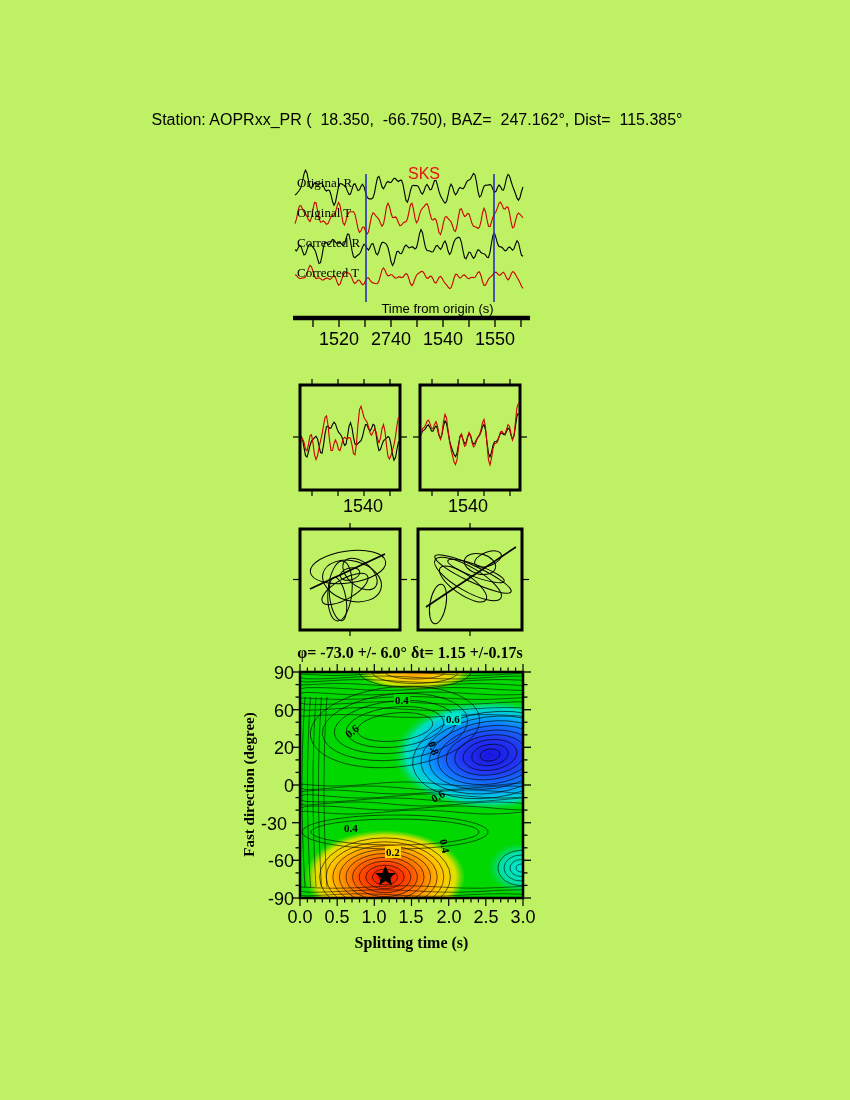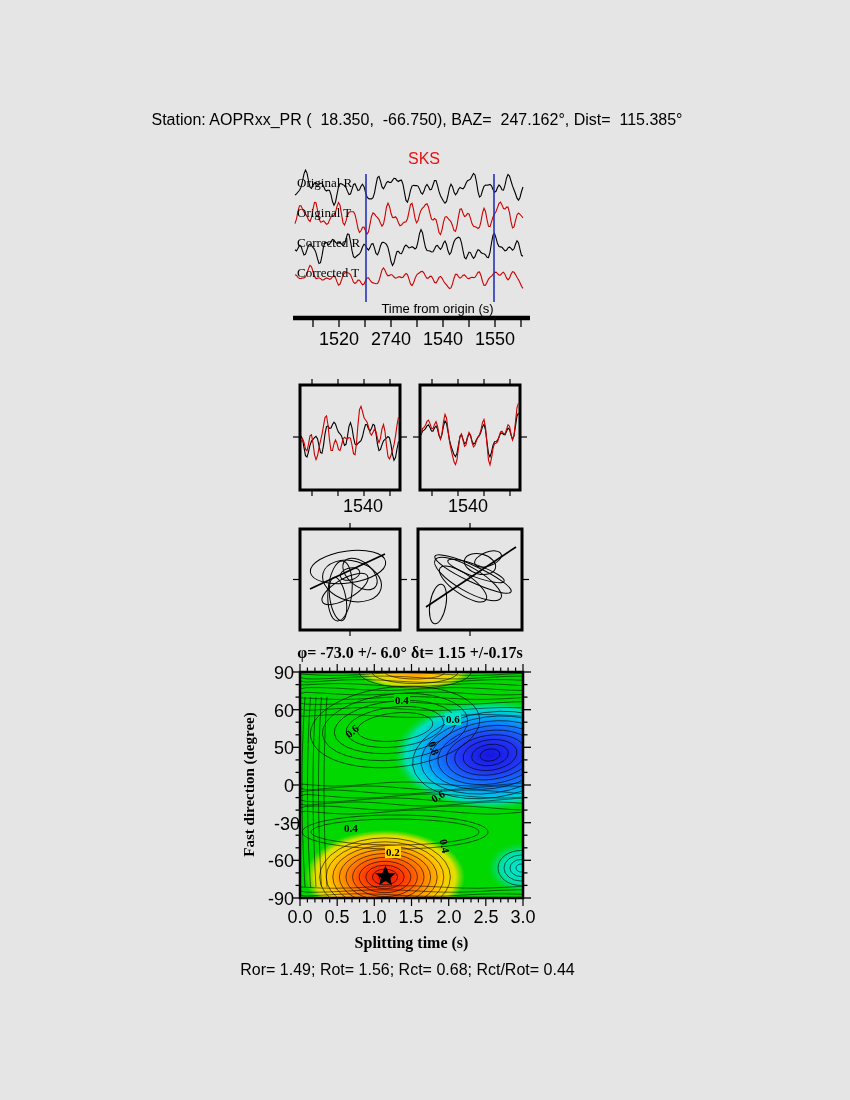--- a/index.html
+++ b/index.html
@@ -1,36 +1,36 @@
 <!DOCTYPE html>
 <html><head>
 <meta charset="utf-8">
 <style>
   html,body{margin:0;padding:0;background:#fff;}
-  #page{position:relative;width:850px;height:1100px;background:#e5e5e5;overflow:hidden;
+  #page{position:relative;width:850px;height:1100px;background:#bef264;overflow:hidden;
         font-family:"Liberation Sans",sans-serif;color:#000;}
   .abs{position:absolute;}
   .ctr{text-align:center;}
   .hdr{left:0;width:834px;font-size:16px;white-space:pre;}
   .serifb{font-family:"Liberation Serif",serif;font-weight:bold;}
   .tick{font-size:18px;}
   .tracelabel{font-size:13px;font-family:"Liberation Serif",serif;font-weight:normal;line-height:13px;}
   .ytick{width:40px;text-align:right;}
   .xtick{width:44px;text-align:center;}
   svg{overflow:visible;display:block;}
   .clabel{font-family:"Liberation Serif",serif;font-weight:bold;font-size:11px;line-height:12px;padding:0 1px;}
 </style>
 </head>
 <body>
 
 <div id="page">
 
   <div class="abs ctr hdr" style="top:111px;">Station: AOPRxx_PR (  18.350,  -66.750), BAZ=  247.162°, Dist=  115.385°</div>
 
-  <div class="abs" style="left:408px;top:150px;font-size:16px;color:#e81111;">SKS</div>
+  <div class="abs" style="left:408px;top:165px;font-size:16px;color:#e81111;">SKS</div>
 
   <svg id="wave-svg" class="abs" style="left:295px;top:170px;" width="228" height="140">
     <g id="traces">
         <path d="M0,25.0L1.5,23.9L3.0,22.0L4.5,20.3L6.0,17.2L7.5,11.2L9.0,3.9L10.5,0.1L12.0,3.1L13.5,10.7L15.0,17.2L16.5,18.4L18.0,15.5L19.5,12.9L21.0,12.9L22.5,14.2L24.0,14.3L25.5,13.2L27.0,13.3L28.5,16.1L30.0,19.6L31.5,21.0L33.0,20.0L34.5,20.4L36.0,24.7L37.5,31.5L39.0,35.2L40.5,32.2L42.0,24.3L43.5,16.8L45.0,13.5L46.5,13.7L48.0,14.8L49.5,15.6L51.0,17.6L52.5,21.4L54.0,24.6L55.5,24.0L57.0,19.3L58.5,14.5L60.0,13.8L61.5,17.3L63.0,20.5L64.5,19.9L66.0,16.3L67.5,14.2L69.0,16.6L70.5,22.1L72.0,26.8L73.5,28.7L75.0,28.9L76.5,28.9L78.0,27.6L79.5,22.8L81.0,14.6L82.5,7.6L84.0,6.4L85.5,11.1L87.0,16.9L88.5,18.8L90.0,16.1L91.5,12.6L93.0,11.5L94.5,12.4L96.0,12.5L97.5,10.4L99.0,8.3L100.5,8.6L102.0,10.5L103.5,11.5L105.0,10.4L106.5,10.2L108.0,14.3L109.5,22.7L111.0,30.4L112.5,32.1L114.0,27.2L115.5,20.3L117.0,16.1L118.5,15.3L120.0,15.6L121.5,15.5L123.0,16.1L124.5,18.9L126.0,22.7L127.5,24.1L129.0,21.1L130.5,16.4L132.0,14.4L133.5,16.7L135.0,19.8L136.5,19.4L138.0,15.0L139.5,10.5L141.0,10.5L142.5,15.3L144.0,21.4L145.5,25.8L147.0,28.6L148.5,31.3L150.0,33.1L151.5,31.5L153.0,25.5L154.5,17.9L156.0,14.2L157.5,16.6L159.0,22.0L160.5,24.8L162.0,22.9L163.5,19.2L165.0,17.4L166.5,18.2L168.0,18.8L169.5,16.9L171.0,13.3L172.5,10.8L174.0,10.1L175.5,9.1L177.0,6.2L178.5,3.4L180.0,4.9L181.5,12.2L183.0,21.6L184.5,27.1L186.0,25.8L187.5,20.5L189.0,16.3L190.5,15.1L192.0,15.3L193.5,14.9L195.0,14.4L196.5,15.9L198.0,19.5L199.5,22.2L201.0,21.3L202.5,17.5L204.0,15.0L205.5,16.5L207.0,19.8L208.5,20.1L210.0,15.2L211.5,8.2L213.0,4.4L214.5,6.0L216.0,11.0L217.5,15.9L219.0,19.8L220.5,23.8L222.0,28.2L223.5,30.2L225.0,27.5L226.5,21.5L228.0,17.0" fill="none" stroke="#000000" stroke-width="1.1"></path>
         <path d="M0,53.7L1.5,48.9L3.0,41.1L4.5,35.7L6.0,35.7L7.5,39.0L9.0,42.0L10.5,43.9L12.0,46.4L13.5,49.9L15.0,51.4L16.5,47.5L18.0,39.1L19.5,32.4L21.0,32.8L22.5,40.1L24.0,48.3L25.5,52.2L27.0,51.8L28.5,51.0L30.0,52.4L31.5,54.3L33.0,53.6L34.5,50.1L36.0,46.8L37.5,45.9L39.0,45.5L40.5,42.3L42.0,36.4L43.5,32.5L45.0,35.3L46.5,44.1L48.0,52.7L49.5,55.0L51.0,50.9L52.5,45.2L54.0,42.1L55.5,41.7L57.0,41.7L58.5,41.8L60.0,44.4L61.5,51.0L63.0,58.6L64.5,62.5L66.0,60.8L67.5,57.3L69.0,57.1L70.5,60.9L72.0,64.1L73.5,61.8L75.0,54.1L76.5,46.3L78.0,42.9L79.5,44.0L81.0,46.2L82.5,47.7L84.0,49.6L85.5,53.2L87.0,56.1L88.5,54.1L90.0,46.3L91.5,37.0L93.0,33.1L94.5,36.5L96.0,43.3L97.5,47.5L99.0,47.6L100.5,46.8L102.0,48.8L103.5,53.0L105.0,55.7L106.5,55.1L108.0,53.1L109.5,52.1L111.0,51.7L112.5,48.7L114.0,41.7L115.5,34.6L117.0,33.3L118.5,39.4L120.0,48.2L121.5,52.8L123.0,50.6L124.5,44.7L126.0,40.2L127.5,38.1L129.0,36.6L130.5,34.4L132.0,33.7L133.5,37.1L135.0,43.7L136.5,49.1L138.0,50.1L139.5,48.5L141.0,49.6L142.5,55.4L144.0,62.5L145.5,64.6L147.0,59.8L148.5,52.1L150.0,47.1L151.5,46.6L153.0,48.4L154.5,50.0L156.0,51.9L157.5,55.7L159.0,60.4L160.5,61.4L162.0,56.0L163.5,46.4L165.0,39.3L166.5,38.9L168.0,43.2L169.5,46.4L171.0,45.7L172.5,43.4L174.0,43.9L175.5,48.4L177.0,53.6L178.5,56.3L180.0,56.7L181.5,57.3L183.0,58.5L184.5,57.3L186.0,51.3L187.5,42.9L189.0,38.3L190.5,41.4L192.0,49.7L193.5,56.3L195.0,56.6L196.5,51.9L198.0,46.9L199.5,44.0L201.0,41.5L202.5,37.6L204.0,33.4L205.5,32.1L207.0,34.9L208.5,38.5L210.0,39.1L211.5,37.1L213.0,37.0L214.5,42.6L216.0,51.7L217.5,57.9L219.0,56.9L220.5,50.7L222.0,44.9L223.5,43.1L225.0,44.3L226.5,46.0L228.0,47.9" fill="none" stroke="#cc0000" stroke-width="1.1"></path>
         <path d="M0,79.7L1.5,80.9L3.0,78.2L4.5,75.2L6.0,76.2L7.5,80.9L9.0,84.9L10.5,84.2L12.0,79.7L13.5,75.4L15.0,74.2L16.5,75.6L18.0,77.4L19.5,79.3L21.0,82.9L22.5,88.7L24.0,93.4L25.5,92.7L27.0,85.7L28.5,77.0L30.0,72.1L31.5,72.4L33.0,74.5L34.5,74.3L36.0,71.6L37.5,69.4L39.0,70.1L40.5,72.4L42.0,73.4L43.5,72.7L45.0,72.4L46.5,74.0L48.0,75.8L49.5,74.3L51.0,69.0L52.5,63.9L54.0,64.4L55.5,71.4L57.0,80.7L58.5,86.7L60.0,87.7L61.5,86.2L63.0,85.0L64.5,83.9L66.0,81.2L67.5,77.0L69.0,74.3L70.5,75.3L72.0,78.5L73.5,80.0L75.0,77.6L76.5,73.9L78.0,73.6L79.5,78.1L81.0,83.5L82.5,84.9L84.0,81.2L85.5,75.8L87.0,72.6L88.5,72.3L90.0,73.1L91.5,74.4L93.0,77.6L94.5,84.0L96.0,91.5L97.5,95.4L99.0,92.8L100.5,86.4L102.0,81.6L103.5,81.3L105.0,83.5L106.5,83.7L108.0,80.5L109.5,76.5L111.0,75.1L112.5,76.4L114.0,77.8L115.5,77.5L117.0,76.7L118.5,77.5L120.0,79.0L121.5,77.7L123.0,71.6L124.5,63.6L126.0,59.6L127.5,62.7L129.0,70.6L130.5,77.6L132.0,80.5L133.5,80.7L135.0,81.0L136.5,82.0L138.0,81.7L139.5,79.0L141.0,75.9L142.5,75.4L144.0,77.7L145.5,79.3L147.0,77.3L148.5,73.0L150.0,71.1L151.5,74.5L153.0,80.8L154.5,84.5L156.0,82.6L157.5,76.9L159.0,71.8L160.5,69.1L162.0,68.0L163.5,67.2L165.0,68.1L166.5,72.8L168.0,80.7L169.5,87.4L171.0,88.9L172.5,85.6L174.0,82.1L175.5,82.6L177.0,86.1L178.5,88.4L180.0,86.6L181.5,82.4L183.0,79.8L184.5,80.5L186.0,82.5L187.5,83.5L189.0,83.7L190.5,84.9L192.0,87.2L193.5,87.5L195.0,82.3L196.5,73.0L198.0,65.0L199.5,63.3L201.0,67.8L202.5,73.6L204.0,76.6L205.5,76.9L207.0,77.3L208.5,79.2L210.0,80.9L211.5,80.3L213.0,77.9L214.5,76.9L216.0,78.4L217.5,80.2L219.0,78.8L220.5,74.3L222.0,70.9L223.5,72.7L225.0,79.3L226.5,85.3L228.0,86.2" fill="none" stroke="#000000" stroke-width="1.1"></path>
         <path d="M0,104.7L1.5,105.4L3.0,107.4L4.5,108.5L6.0,108.4L7.5,108.0L9.0,107.9L10.5,106.9L12.0,103.4L13.5,98.6L15.0,95.4L16.5,96.7L18.0,101.5L19.5,106.4L21.0,108.6L22.5,108.2L24.0,107.8L25.5,108.6L27.0,109.9L28.5,110.0L30.0,108.8L31.5,107.9L33.0,108.4L34.5,109.3L36.0,108.8L37.5,106.8L39.0,105.7L40.5,107.6L42.0,111.9L43.5,115.1L45.0,114.2L46.5,110.0L48.0,105.4L49.5,103.0L51.0,102.6L52.5,102.8L54.0,103.2L55.5,104.9L57.0,108.4L58.5,112.1L60.0,113.5L61.5,112.1L63.0,110.1L64.5,110.2L66.0,112.6L67.5,114.7L69.0,114.0L70.5,110.8L72.0,108.0L73.5,107.9L75.0,110.0L76.5,112.0L78.0,112.9L79.5,113.3L81.0,113.8L82.5,113.6L84.0,110.8L85.5,105.3L87.0,99.9L88.5,98.0L90.0,100.2L91.5,103.9L93.0,105.8L94.5,105.4L96.0,104.5L97.5,105.1L99.0,107.0L100.5,108.2L102.0,107.7L103.5,106.8L105.0,106.9L106.5,107.6L108.0,107.2L109.5,105.2L111.0,103.5L112.5,104.6L114.0,109.1L115.5,113.9L117.0,115.5L118.5,112.9L120.0,108.6L121.5,105.2L123.0,103.7L124.5,102.7L126.0,101.6L127.5,101.3L129.0,103.1L130.5,106.2L132.0,108.3L133.5,107.9L135.0,106.4L136.5,106.4L138.0,109.1L139.5,112.3L141.0,113.1L142.5,110.6L144.0,107.4L145.5,106.4L147.0,108.1L148.5,111.0L150.0,113.2L151.5,114.9L153.0,116.9L154.5,118.5L156.0,117.9L157.5,113.9L159.0,108.2L160.5,104.4L162.0,104.3L163.5,106.7L165.0,108.1L166.5,107.1L168.0,105.2L169.5,104.9L171.0,106.5L172.5,108.3L174.0,108.6L175.5,107.8L177.0,107.3L178.5,107.6L180.0,107.2L181.5,105.0L183.0,102.3L184.5,102.0L186.0,105.7L187.5,111.5L189.0,115.4L190.5,115.3L192.0,112.2L193.5,109.1L195.0,107.4L196.5,106.2L198.0,104.4L199.5,102.5L201.0,102.1L202.5,103.6L204.0,105.2L205.5,104.9L207.0,103.1L208.5,102.3L210.0,104.4L211.5,107.9L213.0,109.8L214.5,108.1L216.0,104.3L217.5,101.7L219.0,102.2L220.5,104.6L222.0,107.3L223.5,109.8L225.0,112.8L226.5,116.3L228.0,118.4" fill="none" stroke="#cc0000" stroke-width="1.1"></path>
       </g>
     <line x1="71" y1="4" x2="71" y2="132" stroke="#2233bb" stroke-width="1.6"></line>
     <line x1="199" y1="4" x2="199" y2="132" stroke="#2233bb" stroke-width="1.6"></line>
@@ -359,31 +359,30 @@
   <div class="abs clabel" style="left:445px;top:713px;background:#00e6c8;">0.6</div>
   <div class="abs clabel" style="left:344px;top:725px;transform:rotate(-40deg);">0.6</div>
   <div class="abs clabel" style="left:426px;top:742px;transform:rotate(70deg);">0.8</div>
   <div class="abs clabel" style="left:430px;top:790px;transform:rotate(-30deg);">0.6</div>
   <div class="abs clabel" style="left:343px;top:822px;">0.4</div>
   <div class="abs clabel" style="left:385px;top:846px;background:#ffd400;">0.2</div>
   <div class="abs clabel" style="left:437px;top:840px;transform:rotate(78deg);">0.4</div>
 
   <div class="abs ytick tick" style="left:254px;top:663px;">90</div>
   <div class="abs ytick tick" style="left:254px;top:701px;">60</div>
-  <div class="abs ytick tick" style="left:254px;top:738px;">50</div>
+  <div class="abs ytick tick" style="left:254px;top:738px;">20</div>
   <div class="abs ytick tick" style="left:254px;top:776px;">0</div>
-  <div class="abs ytick tick" style="left:260px;top:814px;">-30</div>
+  <div class="abs ytick tick" style="left:254px;top:814px;text-align:center;">-30</div>
   <div class="abs ytick tick" style="left:254px;top:851px;">-60</div>
   <div class="abs ytick tick" style="left:254px;top:889px;">-90</div>
 
   <div class="abs xtick tick" style="left:278px;top:907px;">0.0</div>
   <div class="abs xtick tick" style="left:315px;top:907px;">0.5</div>
   <div class="abs xtick tick" style="left:352px;top:907px;">1.0</div>
   <div class="abs xtick tick" style="left:389px;top:907px;">1.5</div>
   <div class="abs xtick tick" style="left:427px;top:907px;">2.0</div>
   <div class="abs xtick tick" style="left:464px;top:907px;">2.5</div>
   <div class="abs xtick tick" style="left:501px;top:907px;">3.0</div>
 
   <div class="abs ctr serifb" style="left:134px;top:776px;width:230px;font-size:15px;transform:rotate(-90deg);">Fast direction (degree)</div>
   <div class="abs ctr serifb" style="left:300px;top:934px;width:223px;font-size:16px;">Splitting time (s)</div>
 
-  <div class="abs ctr" style="left:0;top:961px;width:815px;font-size:16px;">Ror= 1.49; Rot= 1.56; Rct= 0.68; Rct/Rot= 0.44</div>
 </div>
 
 </body></html>

